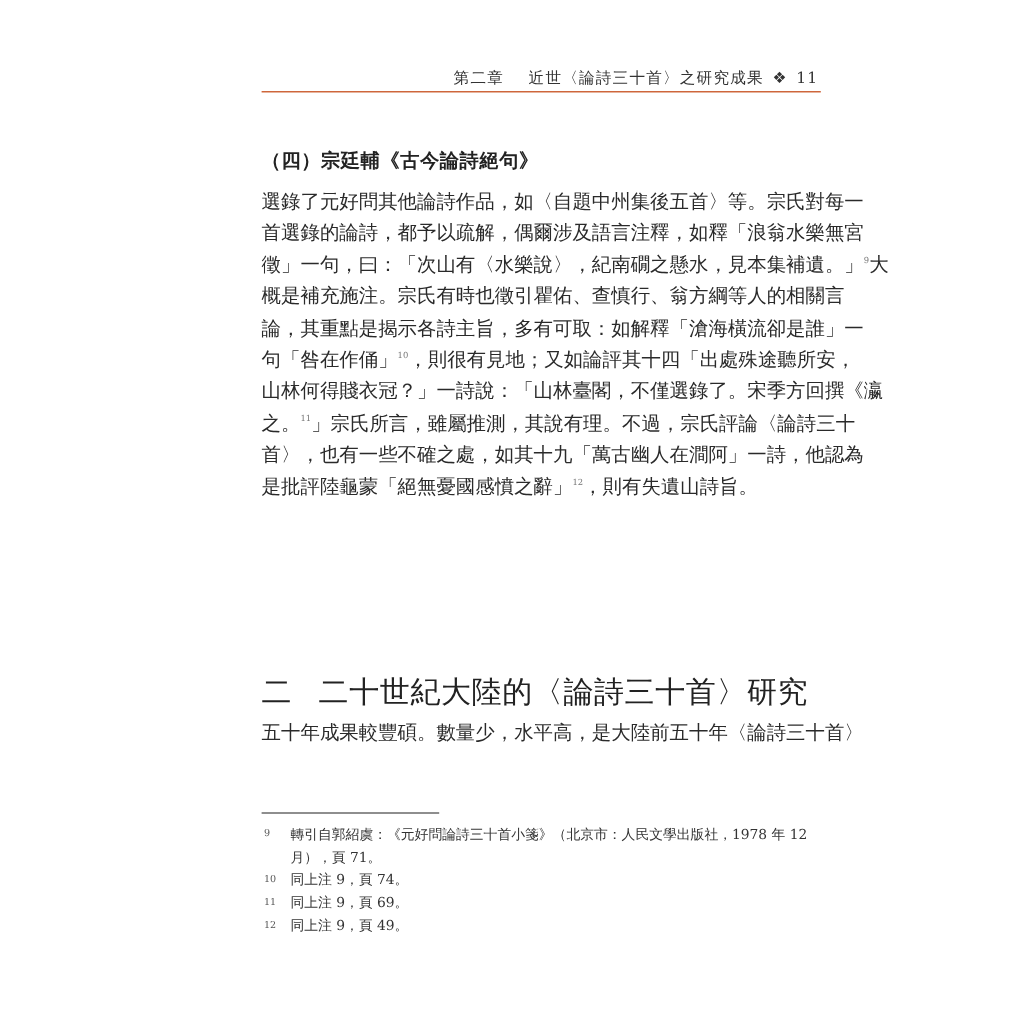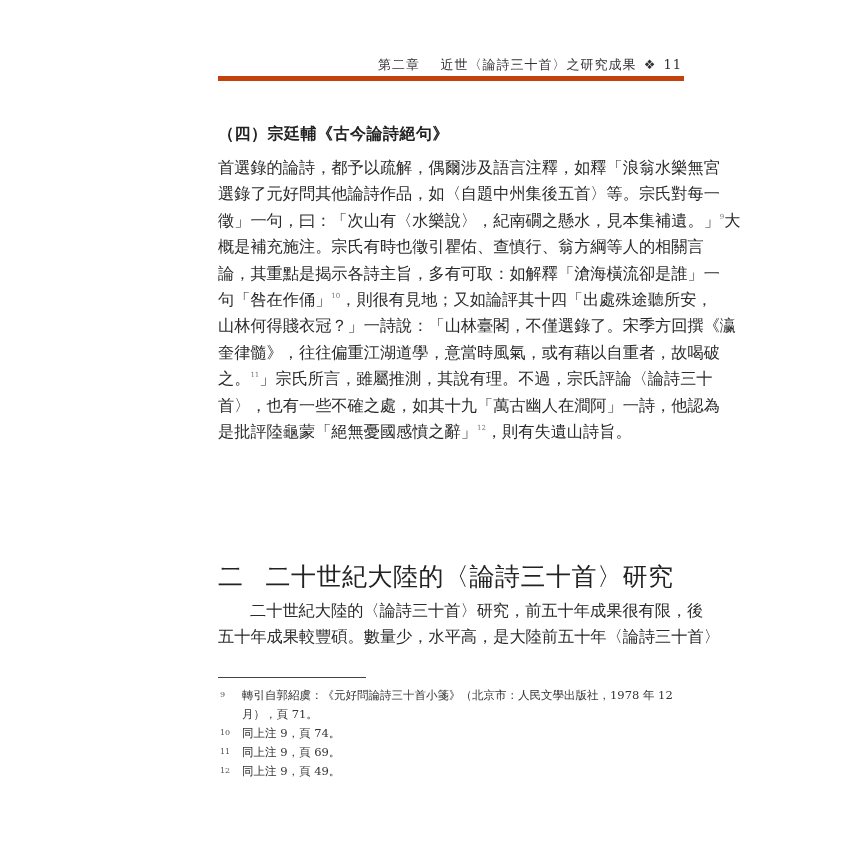--- a/index.html
+++ b/index.html
@@ -1,21 +1,21 @@
 <!DOCTYPE html>
 <html><head>
 <meta charset="utf-8">
 <style>
   html, body { margin: 0; padding: 0; background: #ffffff; }
   body { width: 850px; height: 850px; position: relative; overflow: hidden;
          font-family: "DejaVu Serif", "Liberation Serif", serif; color: #2a2a2a; }
   .page { position: absolute; left: 0; top: 0; width: 850px; height: 850px; background: #fff; }
 
   .running-head { position: absolute; left: 218px; top: 54px; width: 466px; height: 22px;
-                  border-bottom: 5px solid #c2410c; }
+                  border-bottom: 1px solid #c2410c; }
   .running-head .rh-text { position: absolute; right: 2px; top: 2px; font-size: 13px;
                   letter-spacing: 1px; color: #333; white-space: nowrap; }
   .running-head .rh-sep { margin: 0 2px; }
 
   .section-head { position: absolute; left: 218px; top: 124px; font-family: "DejaVu Sans", "Liberation Sans", sans-serif;
                   font-size: 16px; font-weight: bold; color: #222; white-space: nowrap; letter-spacing: 0.5px; }
 
   .body-text { position: absolute; left: 218px; width: 470px; font-size: 16.2px; line-height: 26.4px; color: #2a2a2a; }
   .body-text .line { display: block; white-space: nowrap; height: 26.4px; text-align: justify; text-align-last: justify; }
   .body-text .line.last { text-align-last: left; }
@@ -46,40 +46,38 @@
       <span>第二章</span>&nbsp;&nbsp;&nbsp;
       <span>近世〈論詩三十首〉之研究成果</span>
       <span class="rh-sep">❖</span>
       <span>11</span>
     </span>
   </div>
 
   <div class="section-head">（四）宗廷輔《古今論詩絕句》</div>
 
   <div class="body-text" id="para1">
+    <span class="line">選錄了元好問其他論詩作品，如〈自題中州集後五首〉等。宗氏對每一</span>
     <span class="line">首選錄的論詩，都予以疏解，偶爾涉及語言注釋，如釋「浪翁水樂無宮</span>
-    <span class="line">選錄了元好問其他論詩作品，如〈自題中州集後五首〉等。宗氏對每一</span>
     <span class="line"><span>徵」一句，曰：「次山有〈水樂說〉，紀南礀之懸水，見本集補遺。」</span><sup class="fn">9</sup><span>大</span></span>
     <span class="line">概是補充施注。宗氏有時也徵引瞿佑、查慎行、翁方綱等人的相關言</span>
     <span class="line">論，其重點是揭示各詩主旨，多有可取：如解釋「滄海橫流卻是誰」一</span>
     <span class="line"><span>句「咎在作俑」</span><sup class="fn">10</sup><span>，則很有見地；又如論評其十四「出處殊途聽所安，</span></span>
     <span class="line">山林何得賤衣冠？」一詩說：「山林臺閣，不僅選錄了。宋季方回撰《瀛</span>
-    <span class="line">奎律髓》，往往偏重江湖道學，意當時風氣，或有藉以自重者，故喝破</span>
     <span class="line"><span>之。</span><sup class="fn">11</sup><span>」宗氏所言，雖屬推測，其說有理。不過，宗氏評論〈論詩三十</span></span>
     <span class="line">首〉，也有一些不確之處，如其十九「萬古幽人在澗阿」一詩，他認為</span>
     <span class="line last"><span>是批評陸龜蒙「絕無憂國感憤之辭」</span><sup class="fn">12</sup><span>，則有失遺山詩旨。</span></span>
   </div>
 
 
   <div class="chapter-head">
     <span class="num">二</span><span>二十世紀大陸的〈論詩三十首〉研究</span>
   </div>
 
   <div class="body-text" id="para3">
-    <span class="line indent">二十世紀大陸的〈論詩三十首〉研究，前五十年成果很有限，後</span>
     <span class="line">五十年成果較豐碩。數量少，水平高，是大陸前五十年〈論詩三十首〉</span>
   </div>
 
   <div class="fn-rule"></div>
 
   <div class="footnotes">
     <div class="footnote">
       <span class="fn-num">9</span>
       <span class="fn-text">轉引自郭紹虞：《元好問論詩三十首小箋》（北京市：人民文學出版社，1978 年 12</span>
       <span class="fn-text">月），頁 71。</span>

